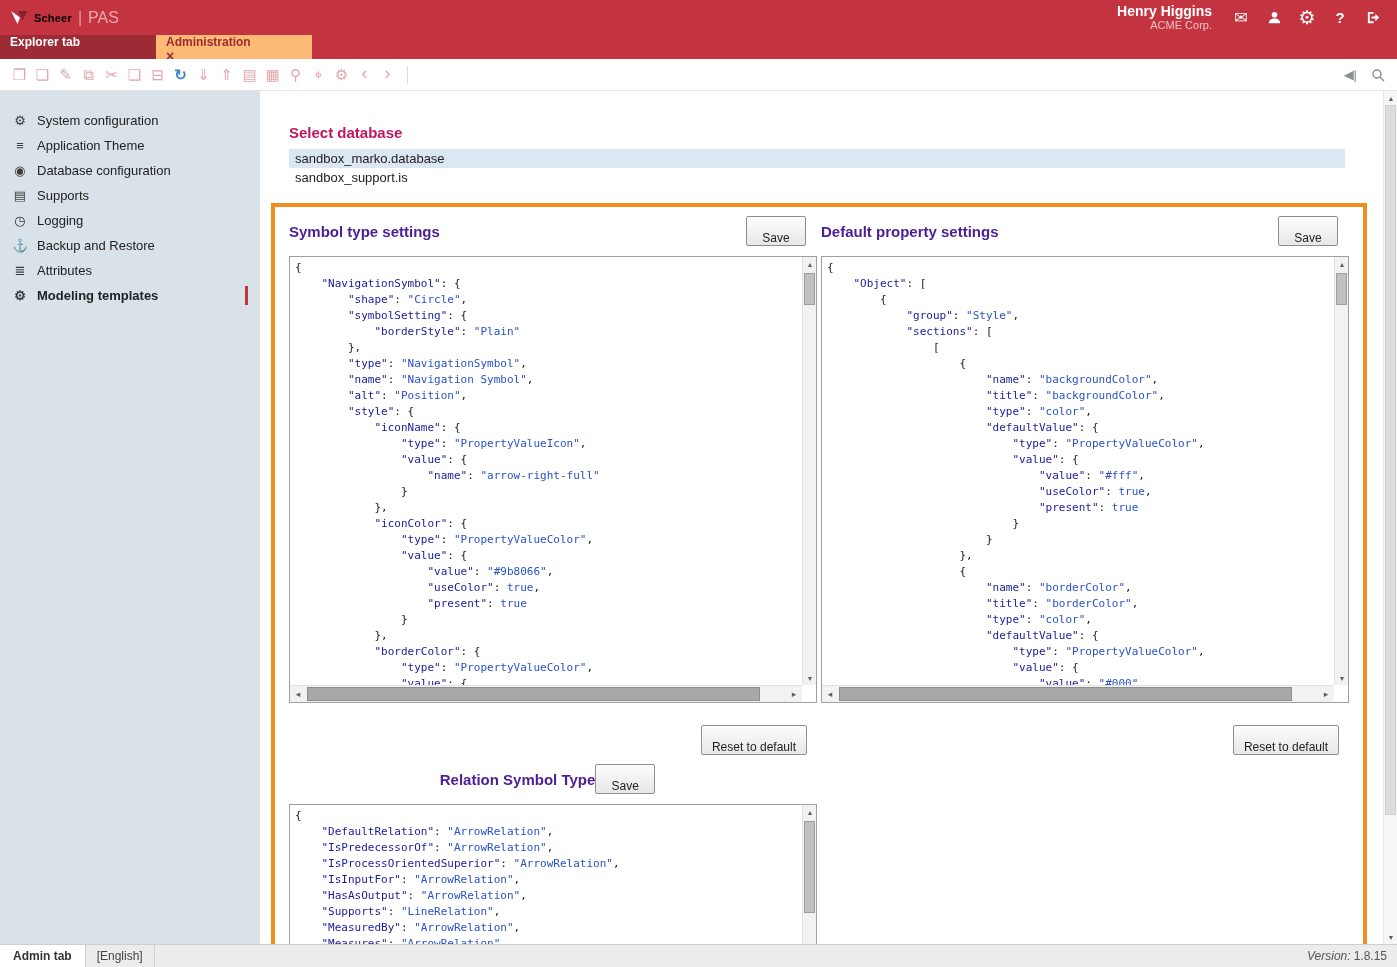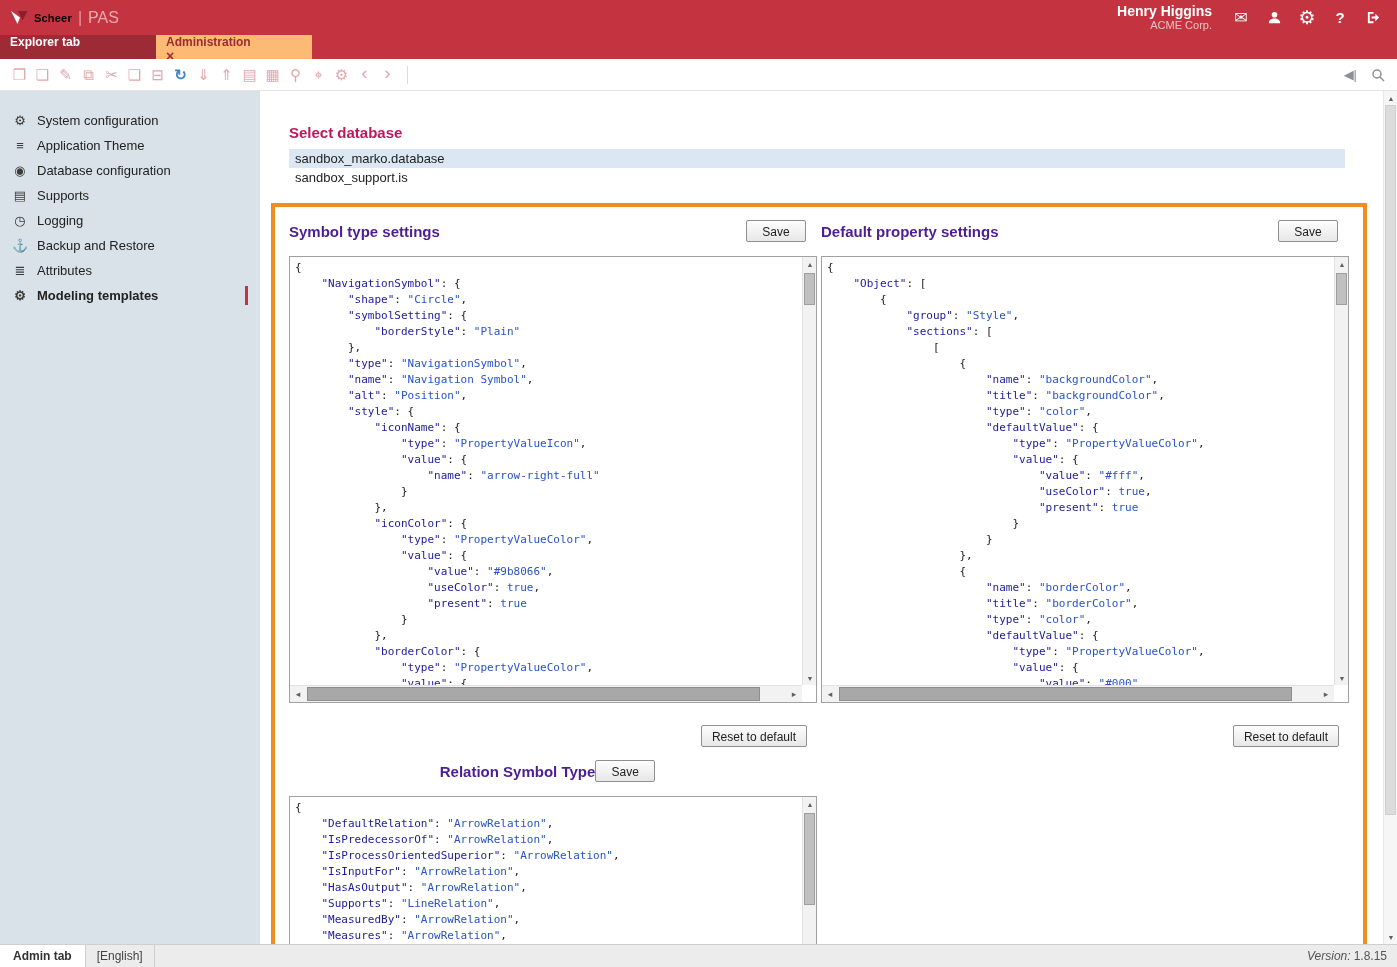--- a/index.html
+++ b/index.html
@@ -50,21 +50,21 @@
   .content { flex:1; background:#fff; overflow:hidden; padding:33px 0 0 29px; position:relative; }
   .section-title { font-size:15px; color:#be185d; font-weight:bold; margin-bottom:8px; }
   .db-list { width:1056px; }
   .db-row { height:19px; line-height:19px; font-size:13px; color:#222; padding-left:6px; cursor:pointer; }
   .db-row.selected { background:#dbe7f3; }
 
   .orange-box { width:1096px; margin-left:-18px; margin-top:16px; border:4px solid #ef8e1e; padding:13px 14px 20px 14px; min-height:920px; background:#fff; }
   .panel-grid { display:grid; grid-template-columns:528px 528px; column-gap:4px; }
   .panel-head { display:flex; align-items:center; justify-content:space-between; height:22px; margin-bottom:14px; }
   .panel-head h3 { font-size:15px; color:#4c1d95; font-weight:bold; }
-  .btn { min-width:60px; height:22px; padding:4px 10px; font-family:"Liberation Sans",sans-serif; font-size:12px; color:#222; background:linear-gradient(#fdfdfd,#e7e7e7); border:1px solid #8f8f8f; border-radius:2px; cursor:pointer; }
+  .btn { min-width:60px; height:22px; padding:14px 10px; font-family:"Liberation Sans",sans-serif; font-size:12px; color:#222; background:linear-gradient(#fdfdfd,#e7e7e7); border:1px solid #8f8f8f; border-radius:2px; cursor:pointer; }
   .panel-head .btn { margin-right:11px; }
   .panel-foot { display:flex; justify-content:flex-end; margin:22px 10px 0 0; }
   .panel-relation .panel-head { margin-top:13px;justify-content:center; }
 
   
   .editor { position:relative; height:447px; border:1px solid #a0a0a0; background:#fff; }
   .editor.short { height:340px; }
   .code { position:absolute; top:0; left:0; right:14px; bottom:17px; overflow:hidden; white-space:pre;
           font-family:"DejaVu Sans Mono", monospace; font-size:11px; line-height:16px; padding:3px 0 0 5px; color:#202020; }
   .editor.short .code { bottom:0; }

